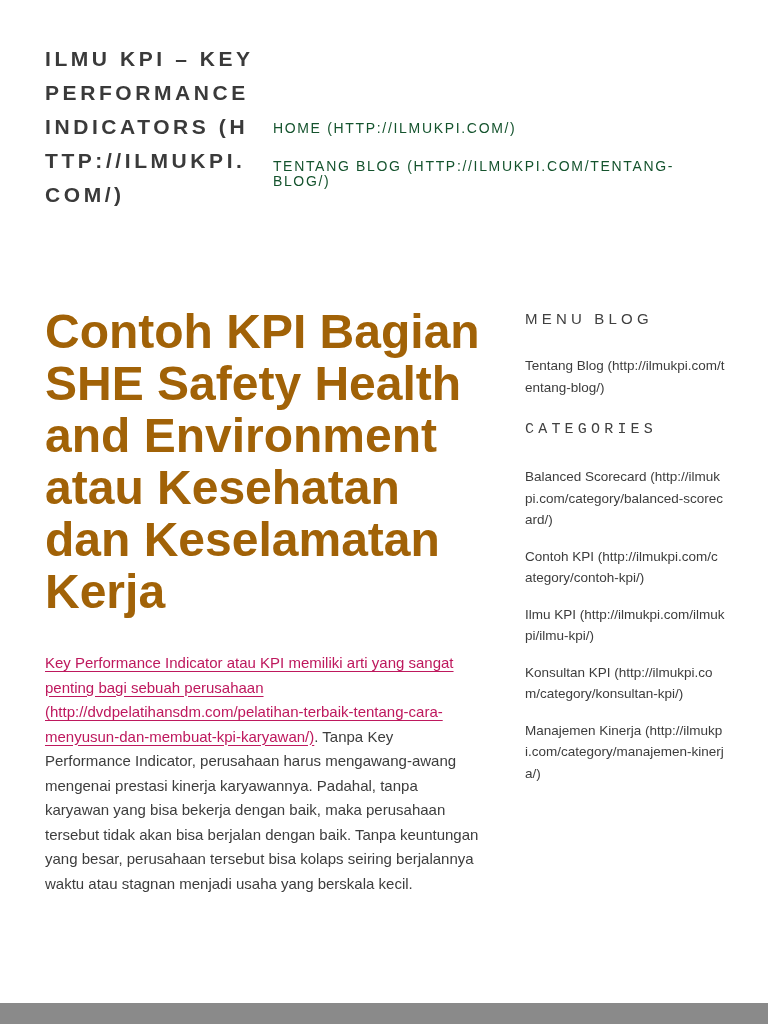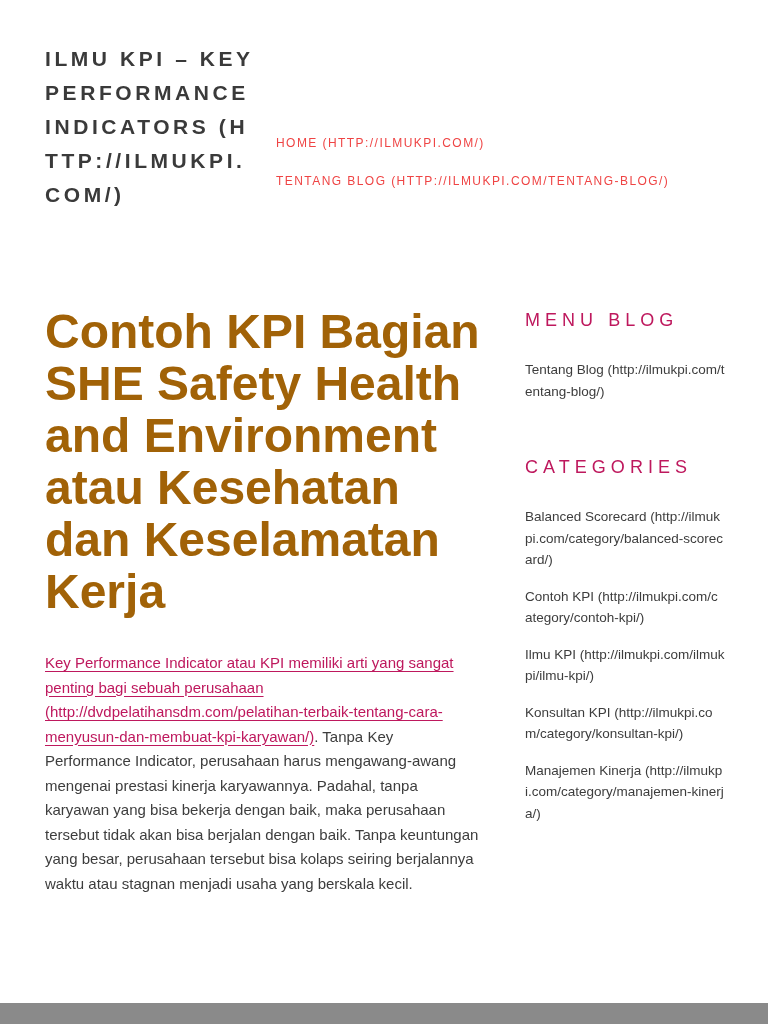--- a/index.html
+++ b/index.html
@@ -22,24 +22,24 @@
     letter-spacing: 0.17em;
     line-height: 34px;
     color: #3a3a3a;
     text-transform: uppercase;
     word-break: break-all;
     cursor: pointer;
   }
   .nav { margin-left: 18px; padding-top: 7px; }
   .nav-link {
     display: block;
-    font-size: 12px;
+    font-size: 14px;
     letter-spacing: 0.12em;
     line-height: 15px;
-    color: #ef4444;
+    color: #14532d;
     text-transform: uppercase;
     margin-bottom: 23px;
     text-decoration: none;
     cursor: pointer;
   }
 
   
   .main { display: flex; margin-top: 94px; }
   .article { width: 438px; }
   .post-title {
@@ -58,28 +58,28 @@
   .intro-link {
     color: #be185d;
     text-decoration: underline;
     text-underline-offset: 3px;
     cursor: pointer;
   }
 
   
   .sidebar { margin-left: auto; width: 200px; padding-top: 4px; }
   .sidebar-heading {
-    font-size: 18px;
+    font-size: 15px;
     font-weight: 400;
     letter-spacing: 0.28em;
-    color: #be185d;
+    color: #404040;
     text-transform: uppercase;
   }
   .menu-list { margin-top: 28px; }
-  .categories-heading { margin-top: 55px; }
+  .categories-heading { margin-top: 23px; font-family: Liberation Mono, monospace; }
   .categories-list { margin-top: 28px; }
   .side-link {
     display: block;
     font-size: 13.5px;
     line-height: 21.5px;
     color: #3d3d3d;
     text-decoration: none;
     word-break: break-all;
     margin-bottom: 15px;
     cursor: pointer;

